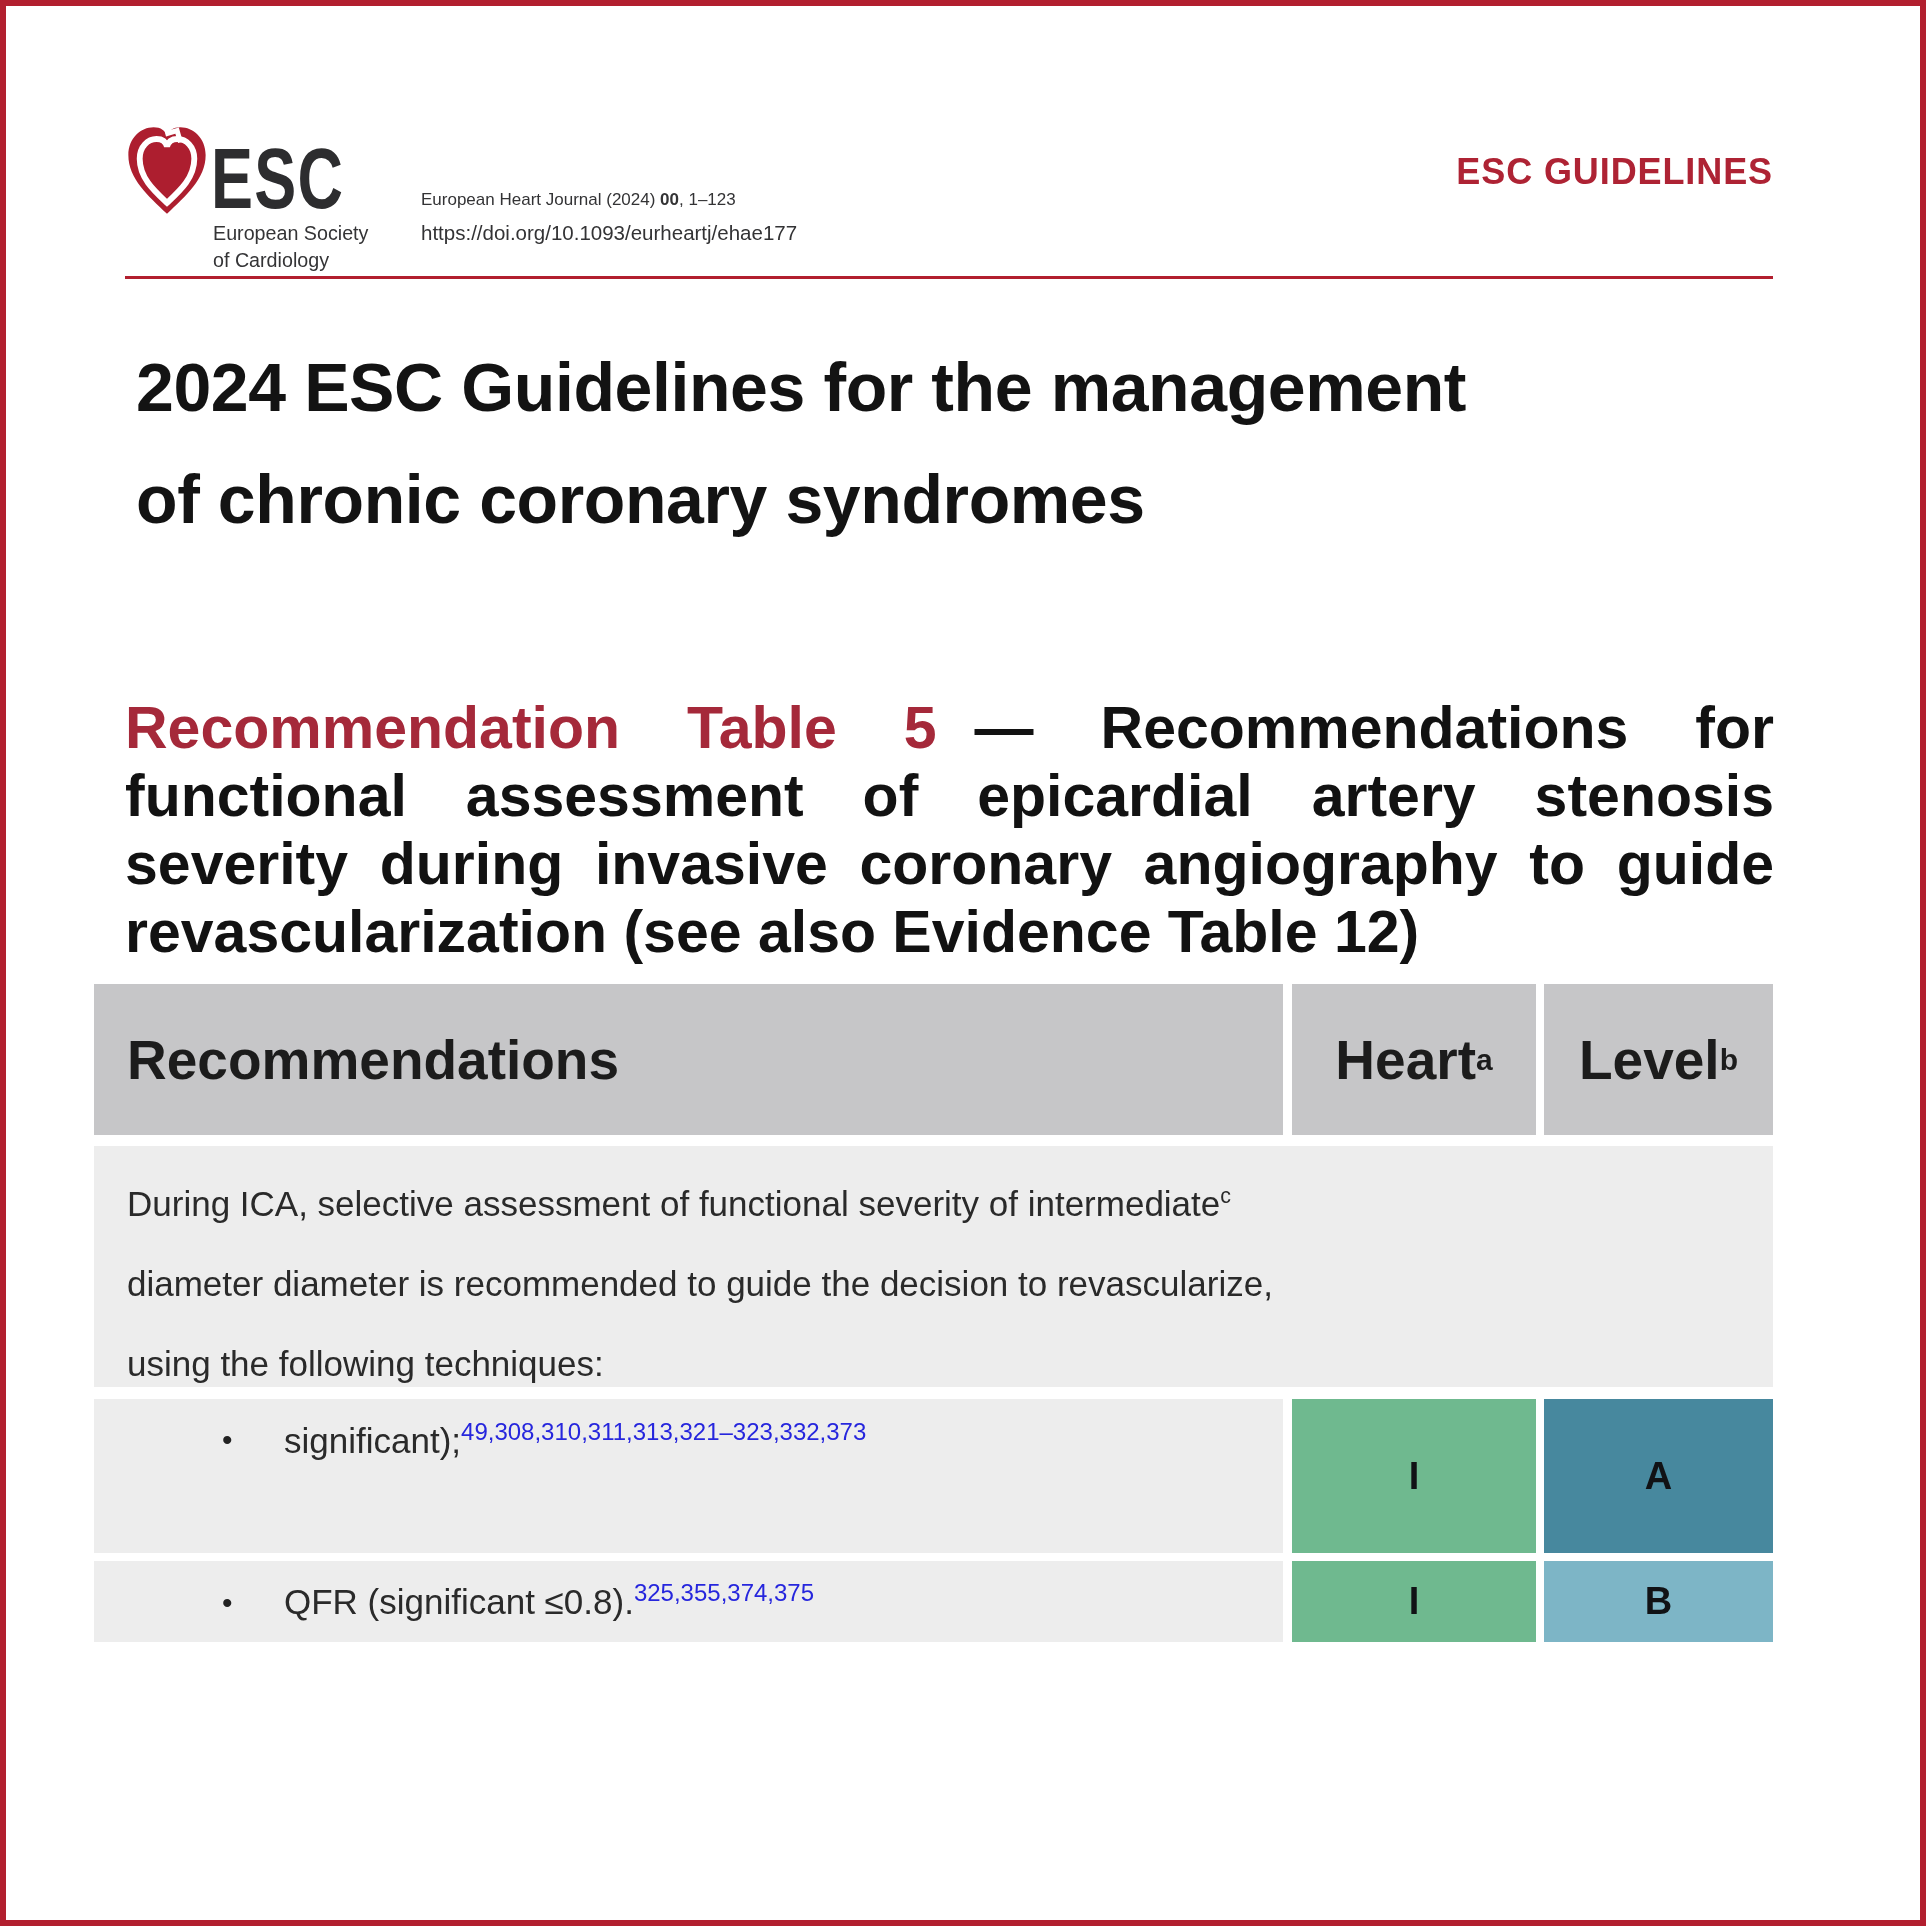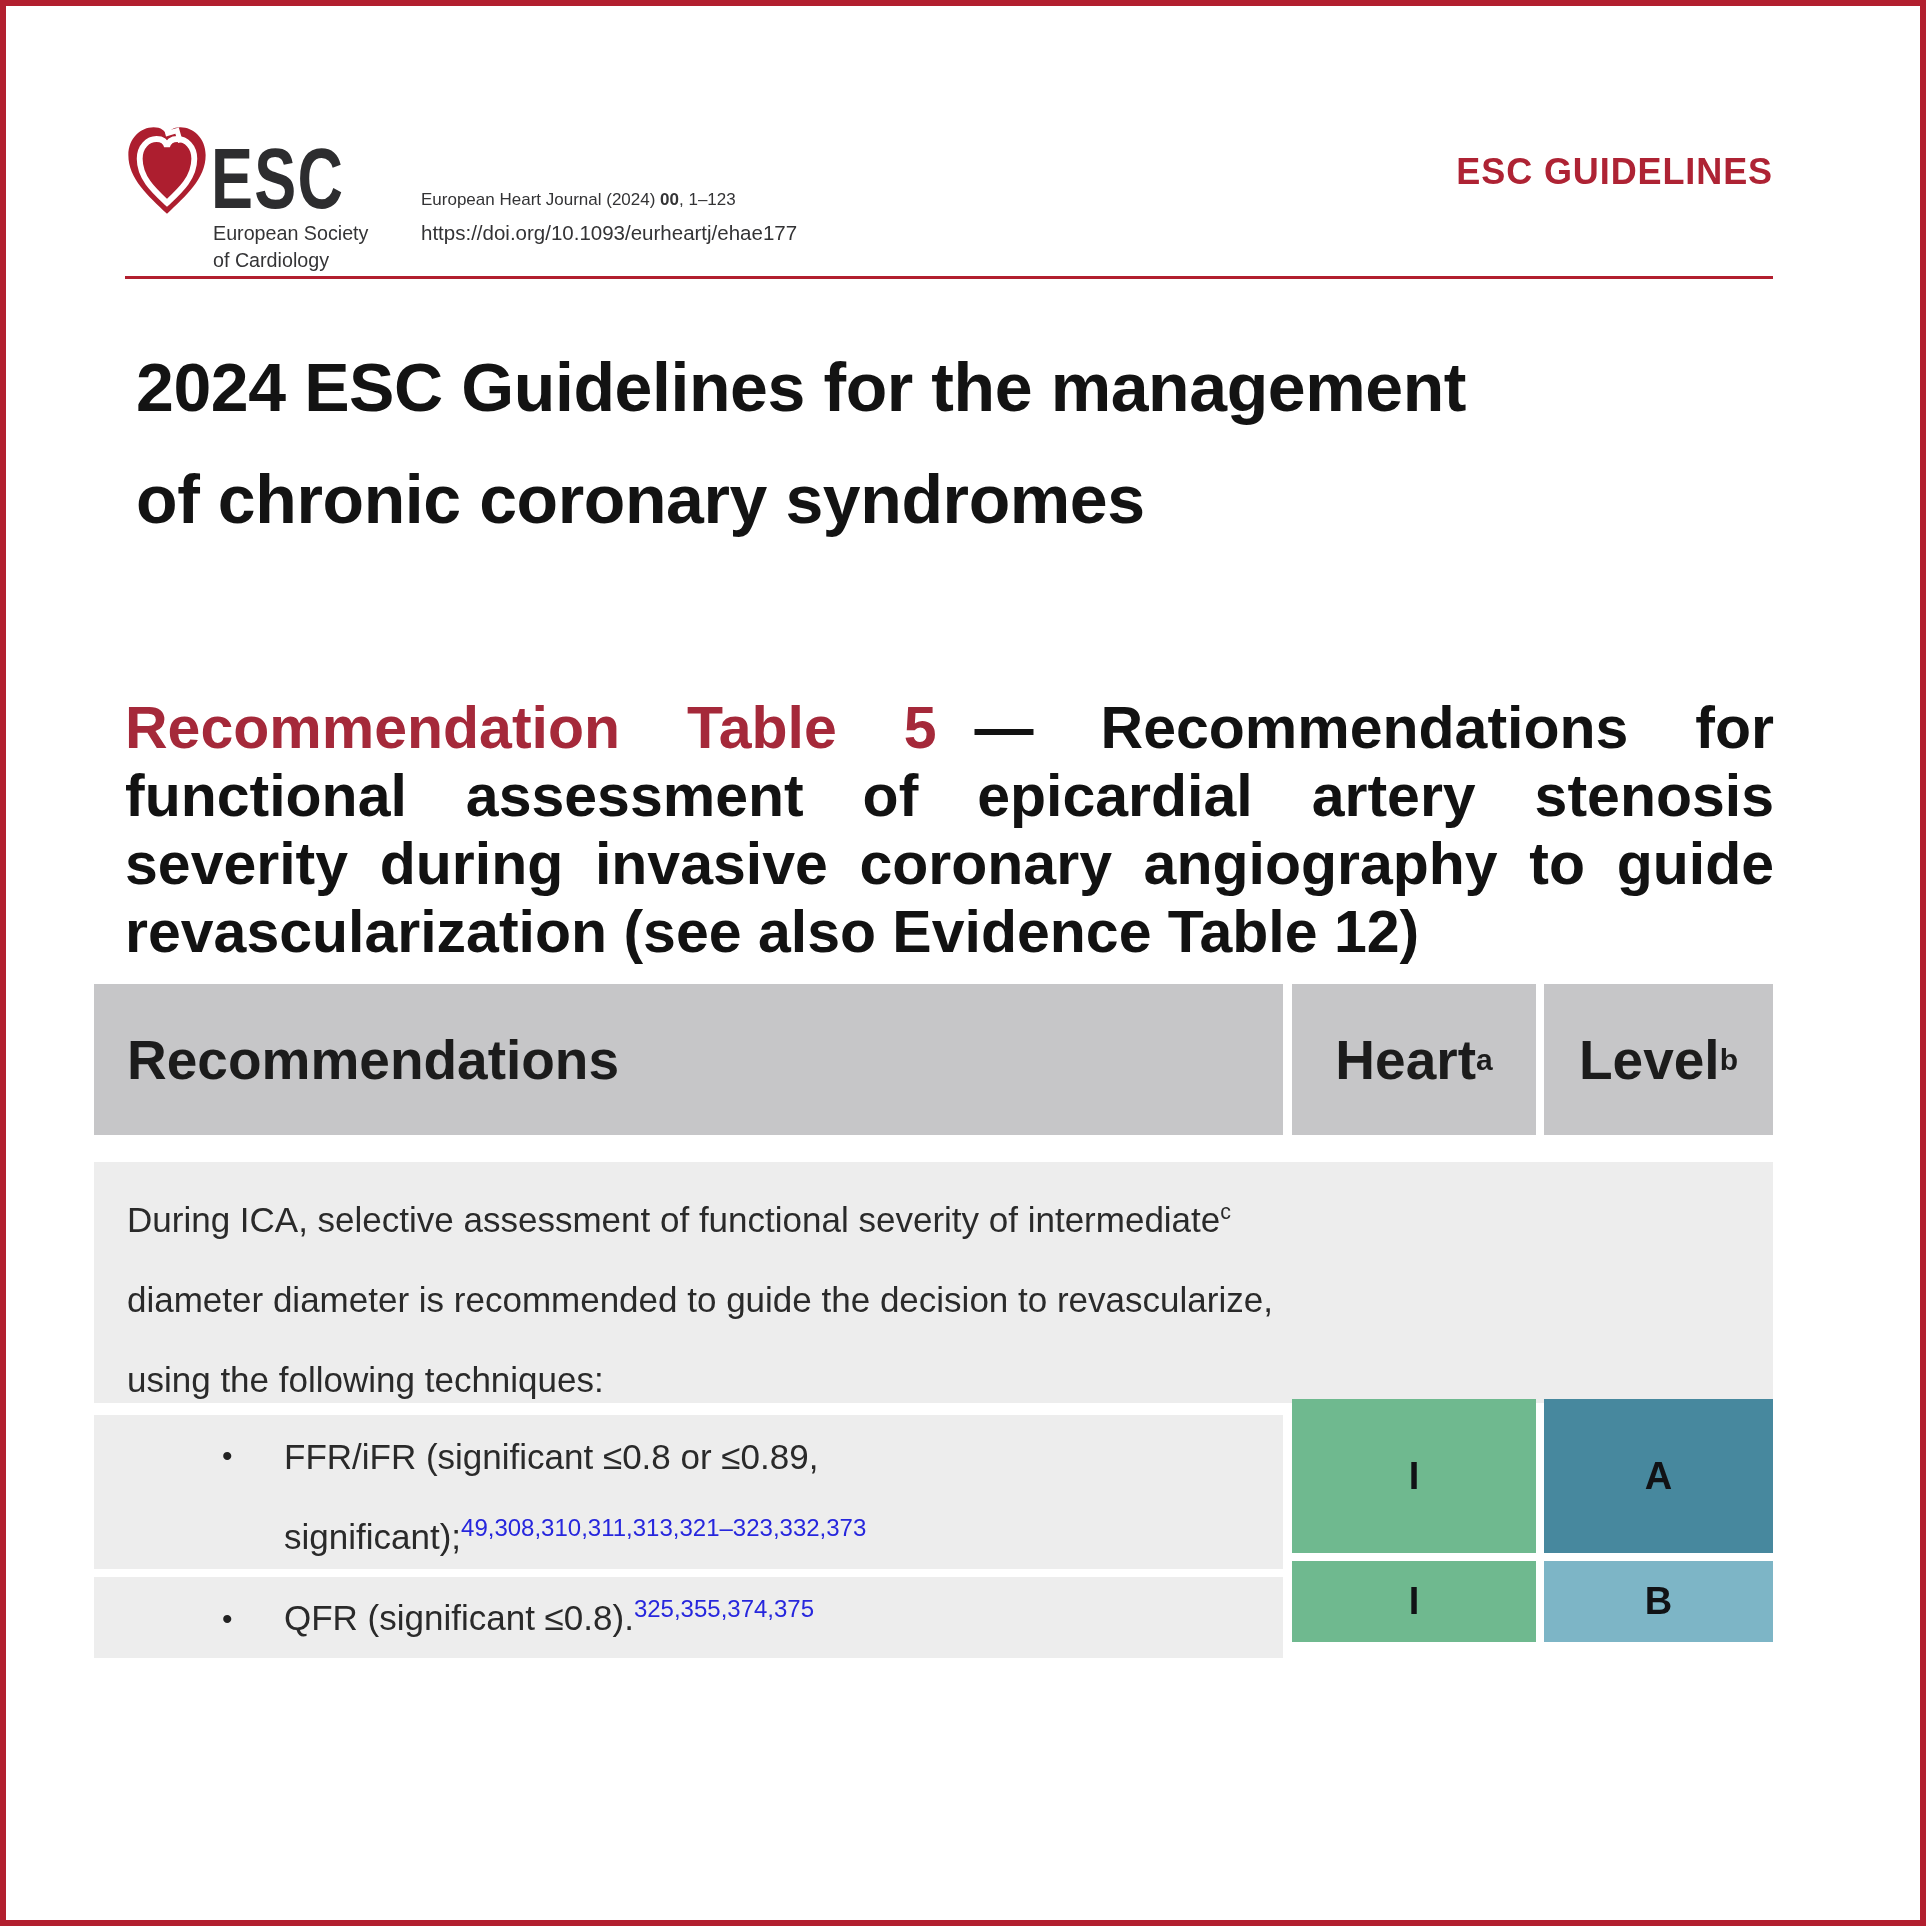--- a/index.html
+++ b/index.html
@@ -42,21 +42,21 @@
     line-height:68px; color:#121212;
   }
   .jline { text-align:justify; text-align-last:justify; }
   .lline { text-align:left; }
   .heading-red { color:var(--accent_red,#a5293a); }
   .heading-black-rest { margin-left:38px; }
 
   
   .cell { position:absolute; box-sizing:border-box; }
   .hdr  { background:var(--header_gray,#c6c6c8); }
-  .rowbg{ background:var(--row_gray,#ededed);margin-top:16px; }
+  .rowbg{ background:var(--row_gray,#ededed); }
   .col-rec   { left:94px;  width:1189px; }
   .col-class { left:1292px; width:244px; }
   .col-level { left:1544px; width:229px; }
   .full-row  { left:94px;  width:1679px; }
 
   .hdr-row { top:984px; height:151px; }
   .hdr-text {
     font-size:55px; font-weight:bold; color:#1c1c1c;
     display:flex; align-items:center; height:100%;
   }
@@ -149,21 +149,20 @@
     <div class="intro-text">
       <div><span>During ICA, selective assessment of functional severity of intermediate</span><sup>c</sup></div>
       <div>diameter diameter is recommended to guide the decision to revascularize,</div>
       <div>using the following techniques:</div>
     </div>
   </div>
 
   <div class="cell rowbg col-rec li-row1">
     <span class="bullet" style="top:23.5px;">•</span>
     <div class="li-text" style="top:2.1px;">
-      <div>FFR/iFR (significant ≤0.8 or ≤0.89,</div>
       <div><span>significant);</span><sup class="refs">49,308,310,311,313,321–323,332,373</sup></div>
     </div>
   </div>
   <div class="cell col-class li-row1">
     <div class="grade-box box-green">I</div>
   </div>
   <div class="cell col-level li-row1">
     <div class="grade-box box-teal">A</div>
   </div>
 

